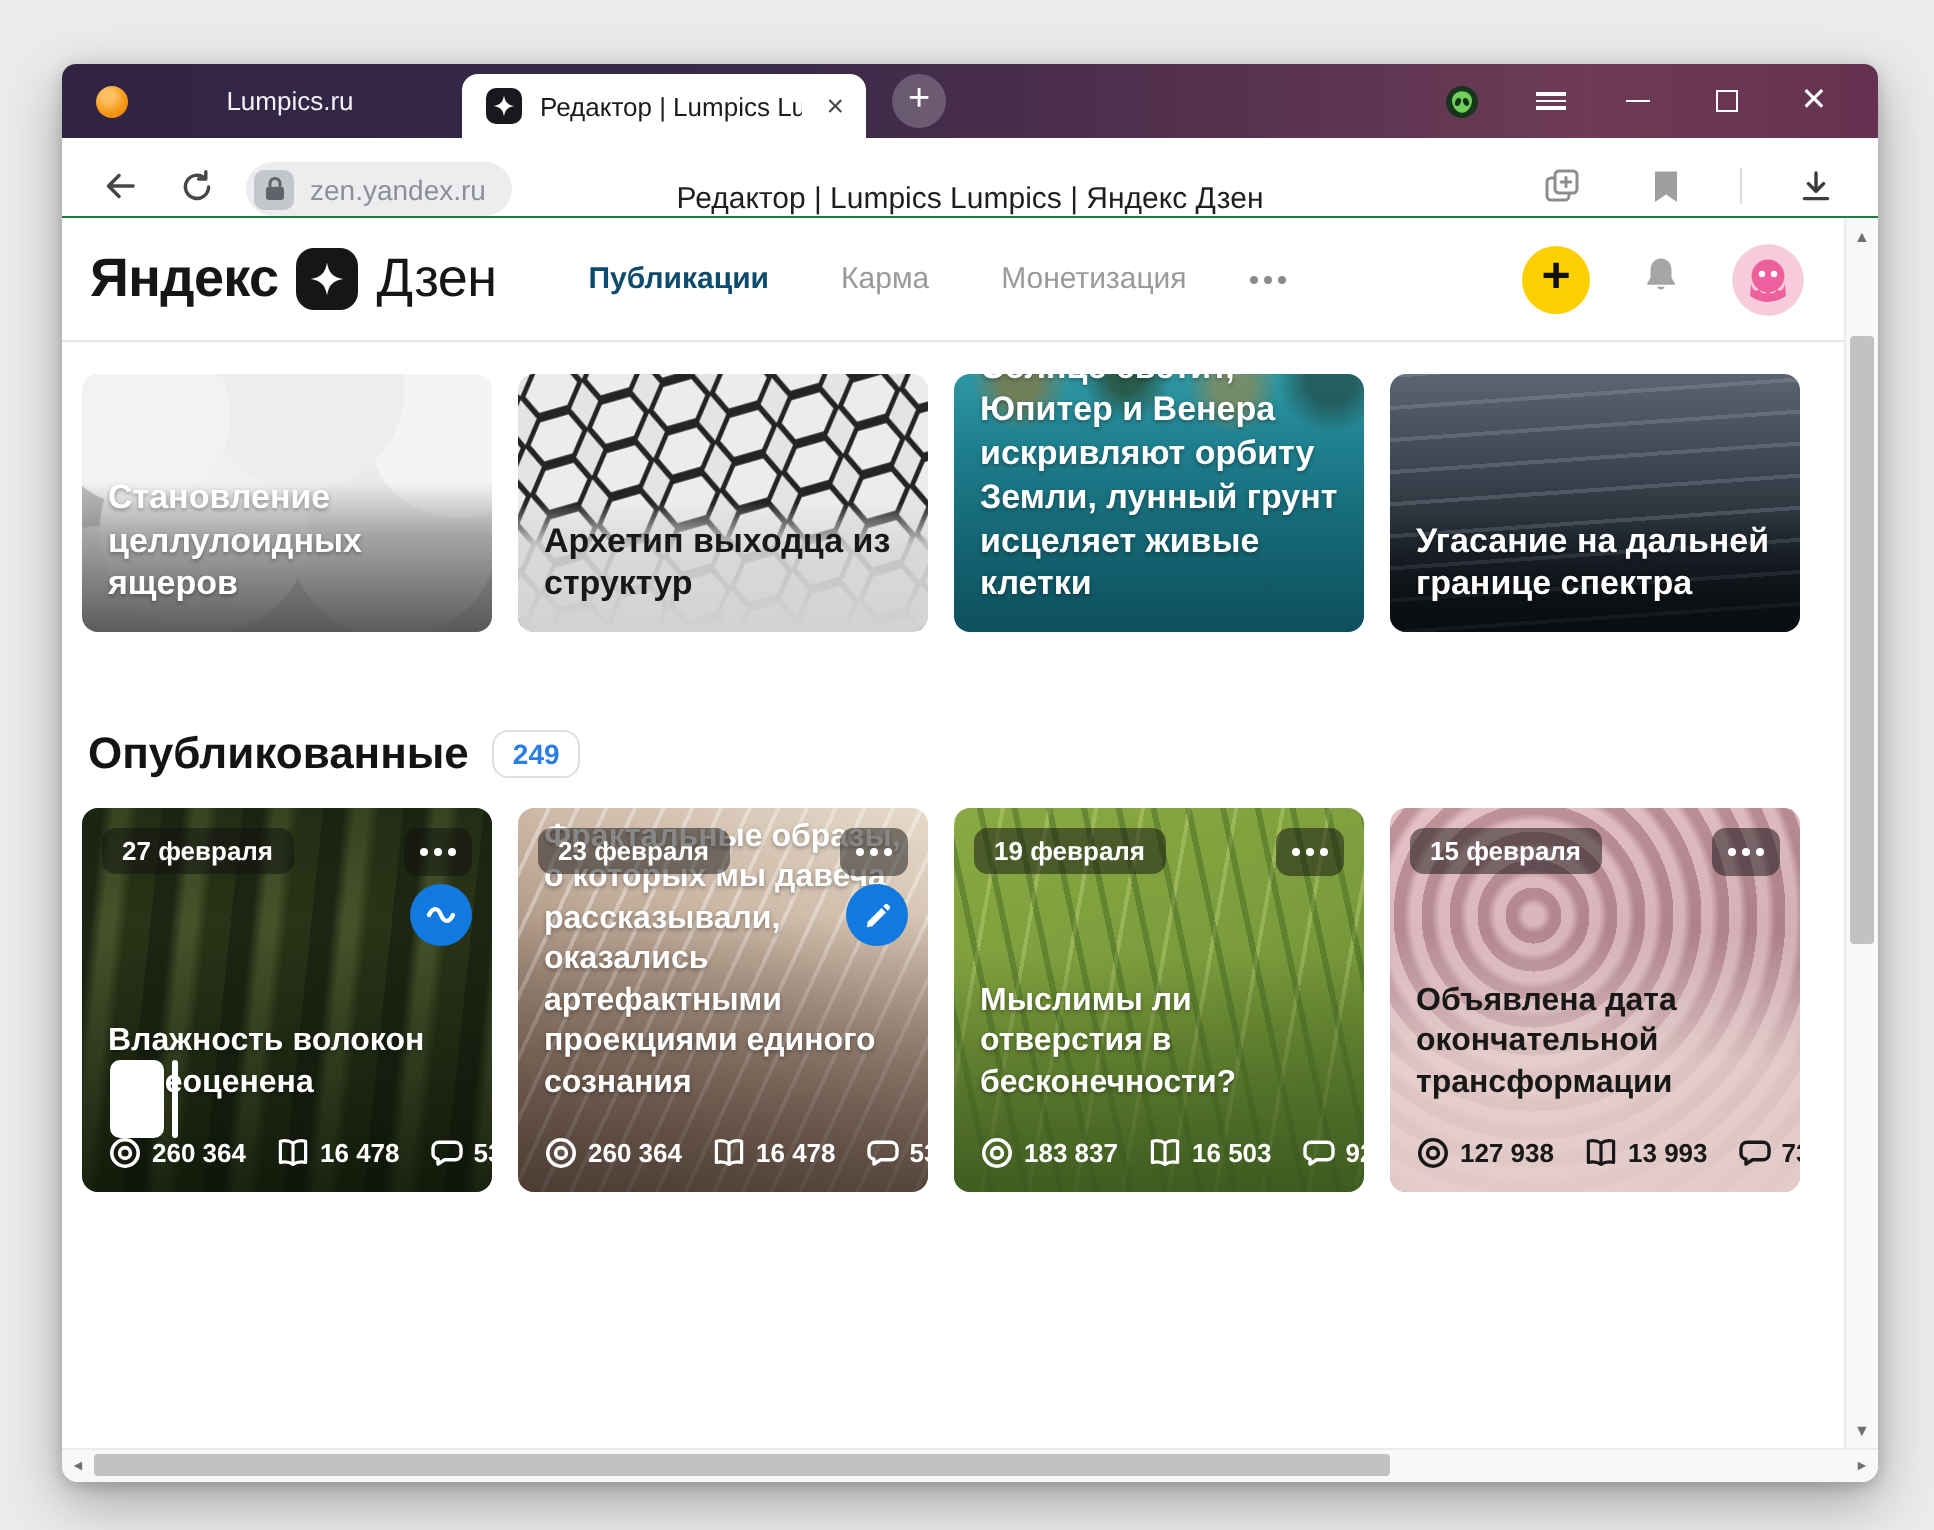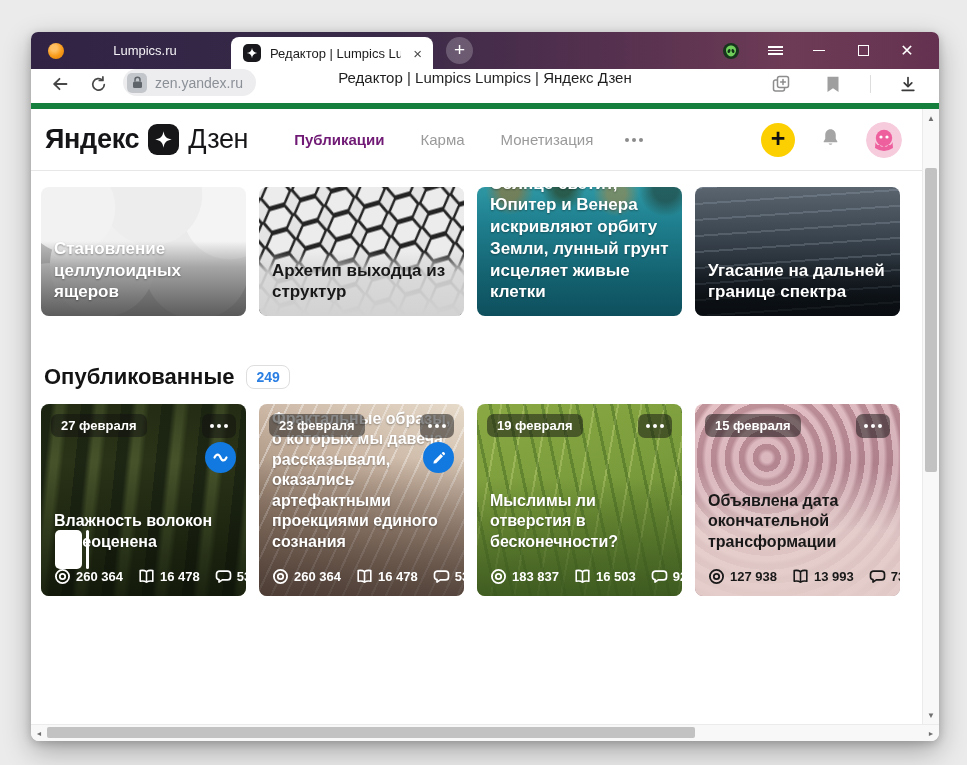--- a/index.html
+++ b/index.html
@@ -20,21 +20,21 @@
   .tab-close{color:#4a4a4a;font-size:15px;padding:0 3px;line-height:1;}
   .newtab{width:27px;height:27px;border-radius:50%;background:rgba(255,255,255,.22);color:#fff;
     font-size:19px;display:flex;align-items:center;justify-content:center;margin:auto 0 auto 13px;line-height:1;padding-bottom:2px;}
   .winright{margin-left:auto;display:flex;align-items:center;gap:0;padding-right:10px;}
   .wbtn{width:44px;height:37px;display:flex;align-items:center;justify-content:center;color:#fff;}
   .menu-lines span{display:block;width:15px;height:1.6px;background:#fff;margin:2.2px 0;}
   .min-glyph{width:12px;height:1.6px;background:#fff;}
   .max-glyph{width:11px;height:11px;border:1.6px solid #fff;}
   .close-glyph{font-size:16px;line-height:1;}
   
-  .toolbar{height:40px;background:#fff;border-bottom:6px solid #15803d;display:flex;align-items:flex-start;padding:0 16px 0 14px;position:relative;}
+  .toolbar{height:40px;background:#fff;border-bottom:1px solid #15803d;display:flex;align-items:flex-end;padding:0 16px 0 14px;position:relative;}
   .tbtn{width:30px;height:30px;display:flex;align-items:center;justify-content:center;}
   .urlpill{margin-left:10px;display:flex;align-items:center;gap:8px;background:#ededef;border-radius:14px;height:27px;padding:0 13px 0 4px;}
   .lockbadge{width:20px;height:20px;border-radius:5px;background:#c3c6cb;display:flex;align-items:center;justify-content:center;}
   .urltext{color:#8b9097;font-size:14px;}
   .pagetitle{position:absolute;left:160px;right:160px;text-align:center;font-size:15px;color:#1f1f1f;
     white-space:nowrap;overflow:hidden;pointer-events:none;}
   .tb-right{margin-left:auto;display:flex;align-items:center;gap:22px;background:#fff;z-index:1;}
   .tb-div{width:1px;height:18px;background:#ddd;}
   
   .main{display:flex;height:615px;}
@@ -46,21 +46,21 @@
   .harrow{position:absolute;top:0;height:16px;width:14px;display:flex;align-items:center;justify-content:center;color:#6f6f6f;font-size:7px;}
   .hthumb{position:absolute;top:2px;height:11px;left:16px;width:648px;background:#c2c2c2;border-radius:2px;}
   
   .zheader{height:62px;display:flex;align-items:center;padding:0 20px 0 14px;border-bottom:1px solid #e7e7e7;}
   .brand{display:flex;align-items:center;gap:9px;font-size:27px;color:#161619;letter-spacing:-.3px;}
   .brand .b1{font-weight:700;}
   .brand .b2{font-weight:400;}
   .zlogo{width:31px;height:31px;border-radius:9px;background:#161619;display:flex;align-items:center;justify-content:center;}
   .znav{display:flex;gap:36px;margin-left:46px;font-size:15px;align-items:center;}
   .znav .nitem{color:#9a9a9a;}
-  .znav .nitem.act{color:#701a75;font-weight:700;text-align:right;}
+  .znav .nitem.act{color:#0c4a6e;font-weight:700;text-align:right;}
   .nav-more{margin-left:32px;display:flex;gap:3px;}
   .nav-more i{width:4px;height:4px;border-radius:50%;background:#8b8b8b;display:block;}
   .zright{margin-left:auto;display:flex;align-items:center;gap:25px;}
   .plusbtn{width:34px;height:34px;border-radius:50%;background:#fcd000;color:#111;font-size:25px;font-weight:700;
     display:flex;align-items:center;justify-content:center;line-height:1;padding-bottom:3px;}
   .avatar{width:36px;height:36px;border-radius:50%;overflow:hidden;}
   
   .row{display:flex;gap:13px;margin-left:10px;}
   .row1{margin-top:16px;}
   .row2{margin-top:12px;}

